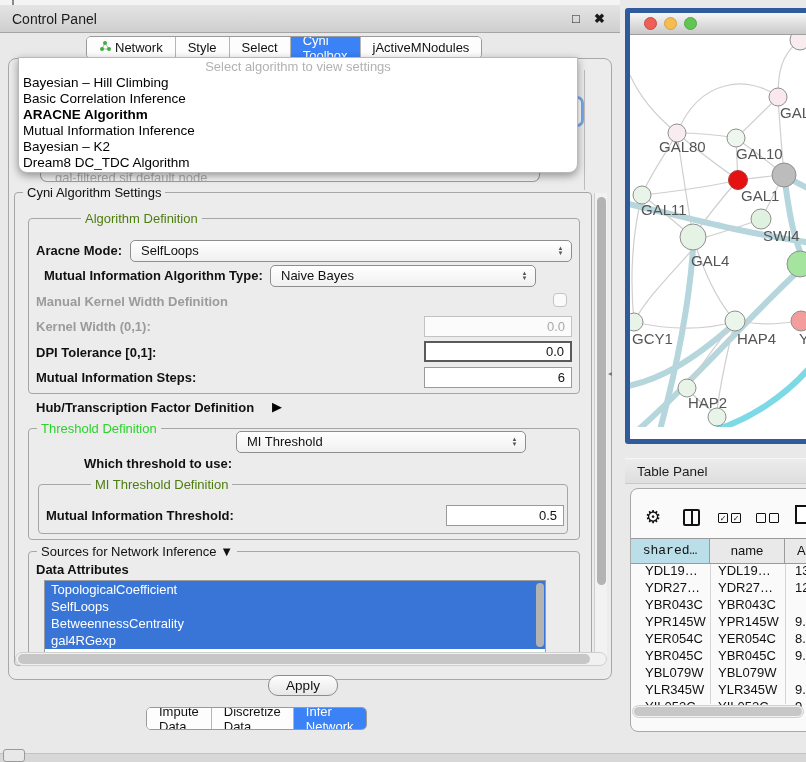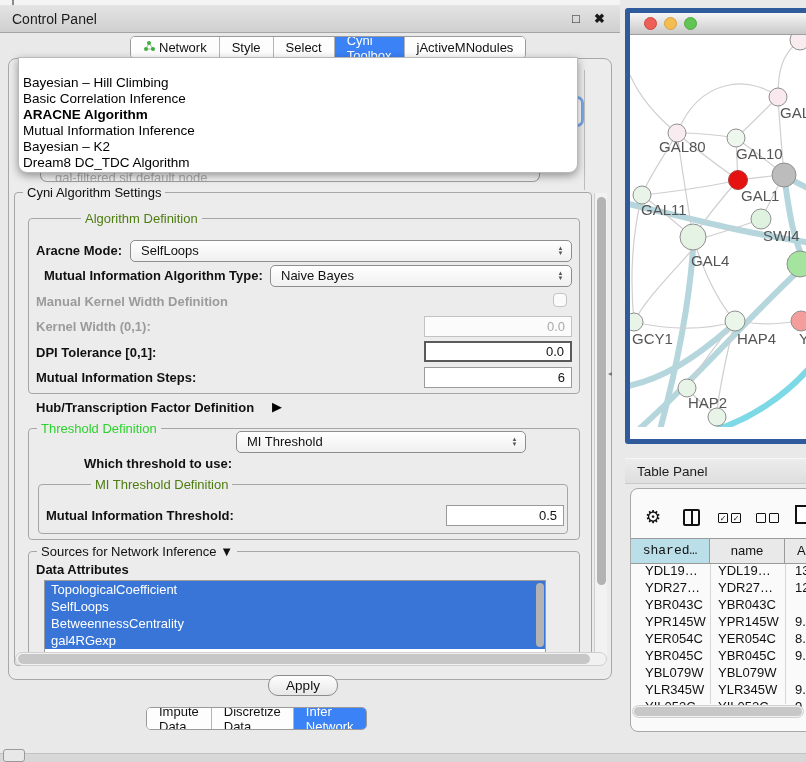--- a/index.html
+++ b/index.html
@@ -11,21 +11,21 @@
   .cp-win { position:absolute; left:0; top:5; width:620; height:748px; background:#e3e3e3; }
   .cp-topstrip { position:absolute; left:0; top:0; width:620px; height:5px; background:#f4f4f4; }
   .cp-tab-remnant { position:absolute; left:12px; top:0; width:2px; height:5px; background:#8a8a8a; }
   .cp-titlebar { position:absolute; left:0; top:5px; width:620px; height:28px;
     background:linear-gradient(#e4e4e4,#cfcfcf); border-bottom:1px solid #a5a5a5; }
   .cp-title { position:absolute; left:12px; top:0; line-height:28px; font-size:14px; color:#1c1c1c; }
   .win-ico { position:absolute; top:6px; font-size:13px; color:#1a1a1a; cursor:default; }
 
   
   .tabbar { position:absolute; top:36px; left:86px; display:flex; height:23px;
-    border:1px solid #9a9a9a; border-radius:5px; background:#fdfdfd; overflow:hidden;margin-left:44px; }
+    border:1px solid #9a9a9a; border-radius:5px; background:#fdfdfd; overflow:hidden; }
   .tab { display:flex; align-items:center; gap:4px; padding:0 12px; font-size:13px; color:#111;
     border-right:1px solid #b5b5b5; background:#fdfdfd; }
   .tab:last-child { border-right:none; }
   .tab.sel { background:#3b82f6; color:#fff; }
 
   
   .content-panel { position:absolute; left:8px; top:58px; width:604px; height:622px;
     background:#ececec; border:1px solid #a8a8a8; border-radius:8px; }
   .ghost-vline { position:absolute; left:584px; top:70px; width:1px; height:120px; background:#bdbdbd; }
   .ghost-combo-frag { position:absolute; left:563px; top:96px; width:21px; height:31px;
@@ -161,20 +161,21 @@
     </div>
 
     <div class="content-panel"></div>
     <div class="ghost-vline"></div>
     <div class="ghost-combo-frag"></div>
     <div class="ghost-combo">
       <span>gal-filtered sif default node</span>
     </div>
 
     <div class="dropdown">
+      <div class="dd-placeholder">Select algorithm to view settings</div>
       <div class="dd-item" style="top:17px;">Bayesian – Hill Climbing</div>
       <div class="dd-item" style="top:33px;">Basic Correlation Inference</div>
       <div class="dd-item bold" style="top:49px;">ARACNE Algorithm</div>
       <div class="dd-item" style="top:65px;">Mutual Information Inference</div>
       <div class="dd-item" style="top:81px;">Bayesian – K2</div>
       <div class="dd-item" style="top:97px;">Dream8 DC_TDC Algorithm</div>
     </div>
 
     <div class="fieldset" style="left:14px; top:192px; width:578px; height:474px;">
       <span class="legend">Cyni Algorithm Settings</span>
@@ -188,21 +189,21 @@
     </div>
     <span class="flabel" style="left:36px; top:243px;">Aracne Mode:</span>
     <div class="combo" style="left:130px; top:240px; width:442px;">
       <span>SelfLoops</span>
       <span class="stepper">
           <span>▲</span>
           <span>▼</span>
         </span>
     </div>
     <span class="flabel" style="left:36px; top:268px;padding-left:8px;">Mutual Information Algorithm Type:</span>
-    <div class="combo" style="left:270px; top:265px; width:302px;">
+    <div class="combo" style="left:270px; top:265px; width:266px;">
       <span>Naive Bayes</span>
       <span class="stepper">
           <span>▲</span>
           <span>▼</span>
         </span>
     </div>
     <span class="flabel dis" style="left:36px; top:294px;">Manual Kernel Width Definition</span>
     <div class="checkbox" style="left:553px; top:293px;"></div>
     <span class="flabel dis" style="left:36px; top:319px;">Kernel Width (0,1):</span>
     <div class="tfield dis" style="left:424px; top:316px; width:148px;">0.0</div>

